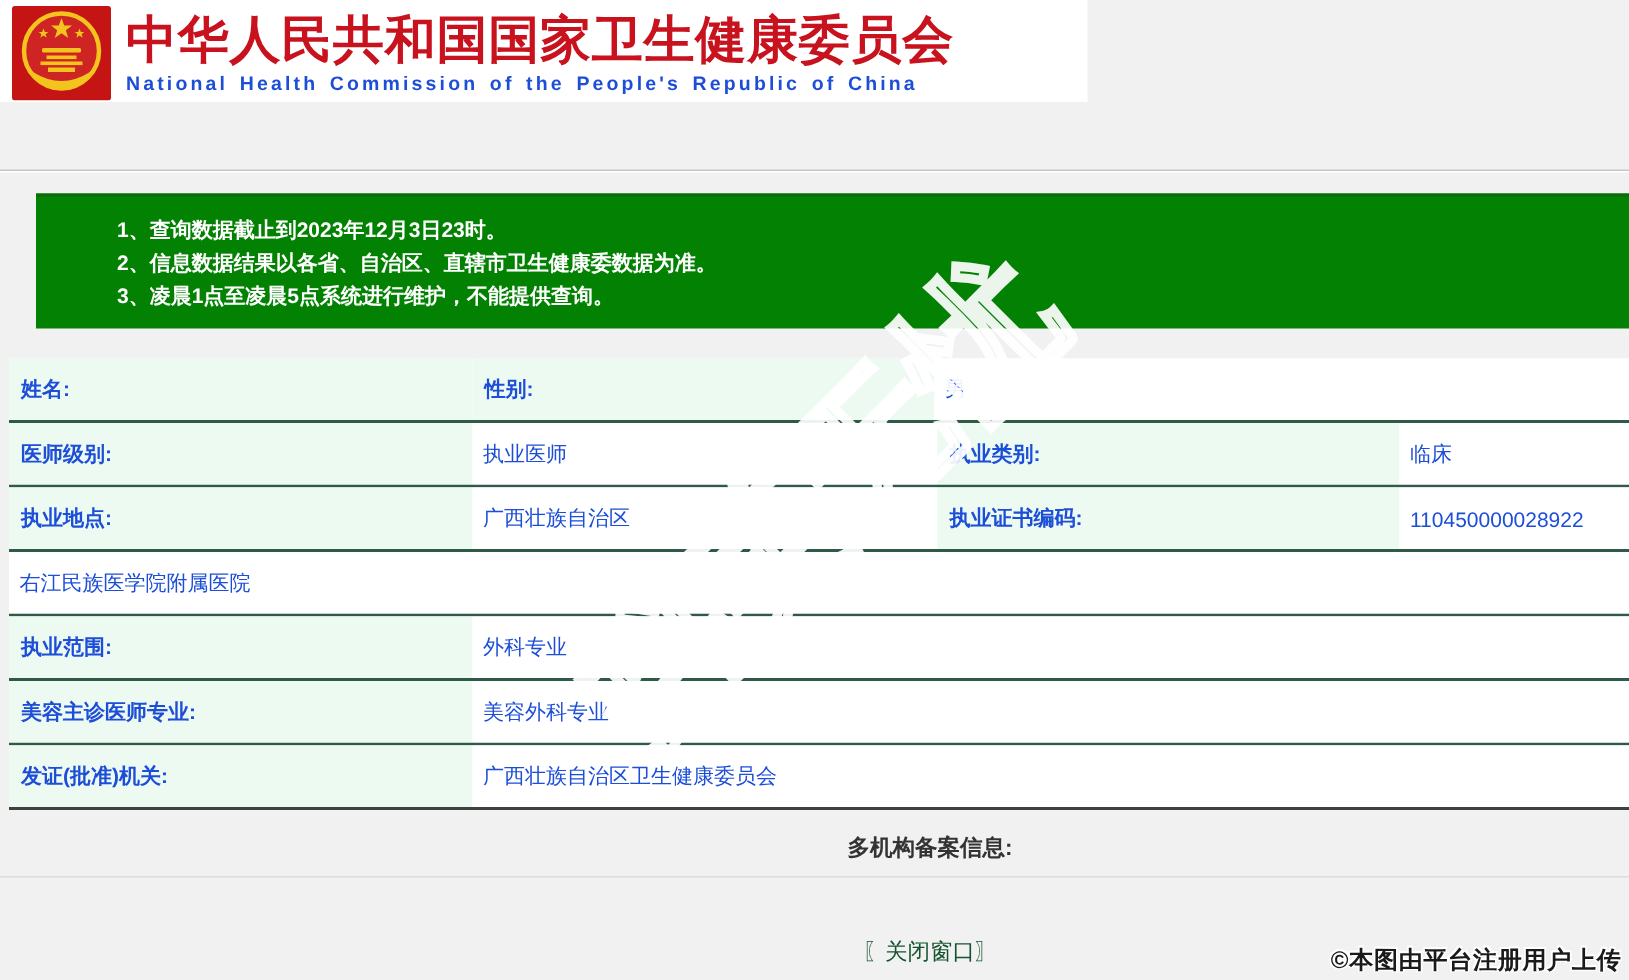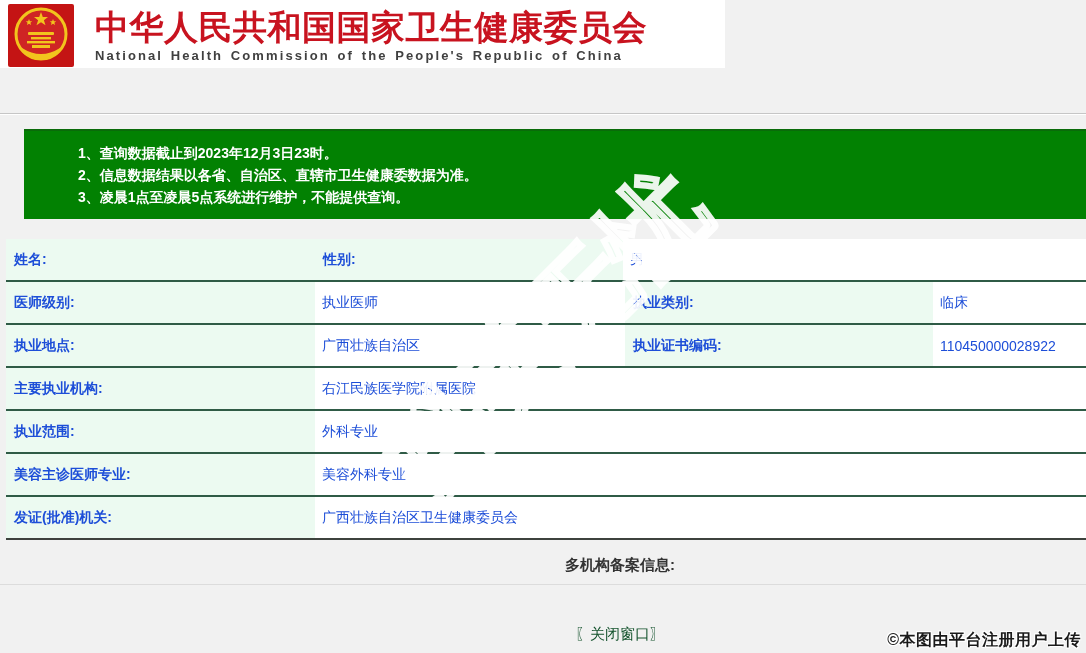--- a/index.html
+++ b/index.html
@@ -11,27 +11,27 @@
   }
   .viewport{position:relative;width:1086px;height:653px;overflow:hidden;}
   .page{position:relative;width:1240px;height:653px;}
 
   
   .header-box{
     width:725px;height:68px;background:#ffffff;
     display:flex;align-items:center;
   }
   .emblem{width:66px;height:63px;margin-left:8px;margin-top:2px;flex:0 0 auto;}
-  .titles{margin-left:21px;padding-top:2px;}
+  .titles{margin-left:10px;padding-top:2px;}
   .title-cn{
     font-size:34px;font-weight:bold;color:#c8131f;
     letter-spacing:0.5px;line-height:38px;white-space:nowrap;
   }
   .title-en{
-    font-size:13px;font-weight:bold;color:#404040;
+    font-size:13px;font-weight:bold;color:#1d4ed8;
     letter-spacing:2.1px;word-spacing:2px;margin-top:2px;white-space:nowrap;
   }
 
   .top-divider{
     margin-top:45px;height:0;
     border-top:1px solid #c6c6c6;border-bottom:1px solid #ffffff;
   }
 
   
   .notice{
@@ -134,21 +134,20 @@
       </div>
 
       <div class="t-row">
         <div class="cell label c1">执业地点:</div>
         <div class="cell value c2">广西壮族自治区</div>
         <div class="cell label c3">执业证书编码:</div>
         <div class="cell value c4">110450000028922</div>
       </div>
 
       <div class="t-row">
-        <div class="cell label c1">主要执业机构:</div>
         <div class="cell value grow">右江民族医学院附属医院</div>
       </div>
 
       <div class="t-row">
         <div class="cell label c1">执业范围:</div>
         <div class="cell value grow">外科专业</div>
       </div>
 
       <div class="t-row">
         <div class="cell label c1">美容主诊医师专业:</div>

